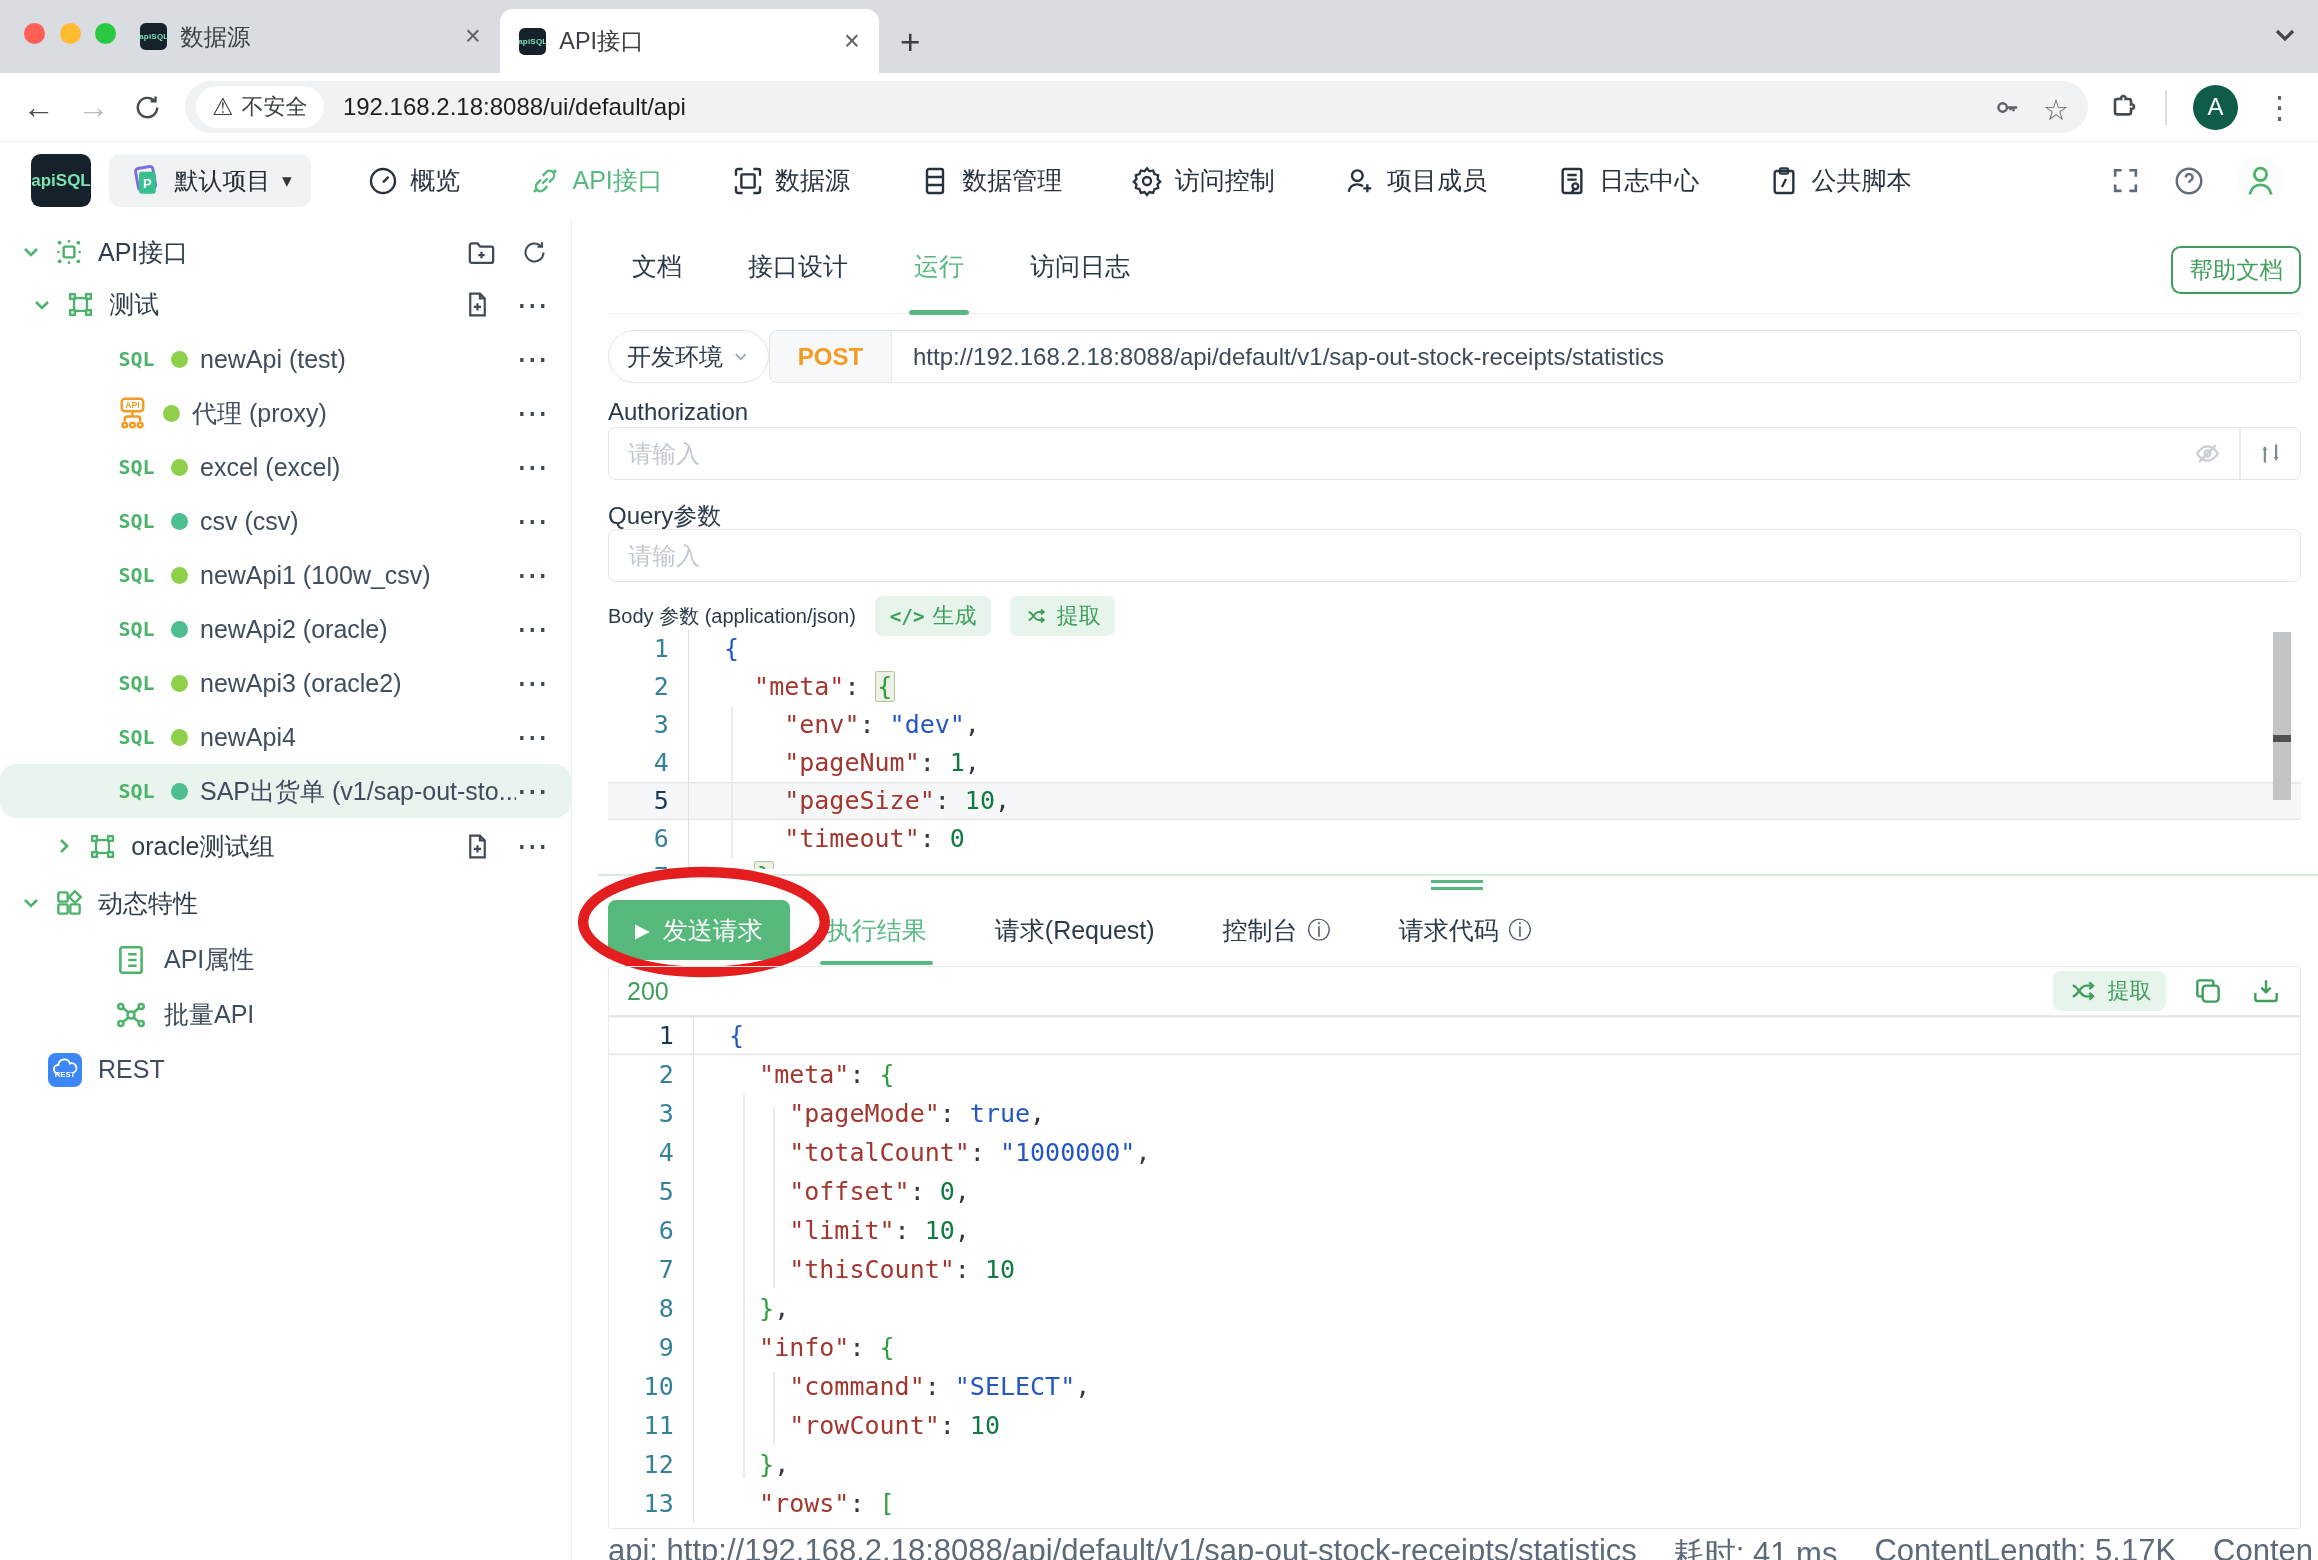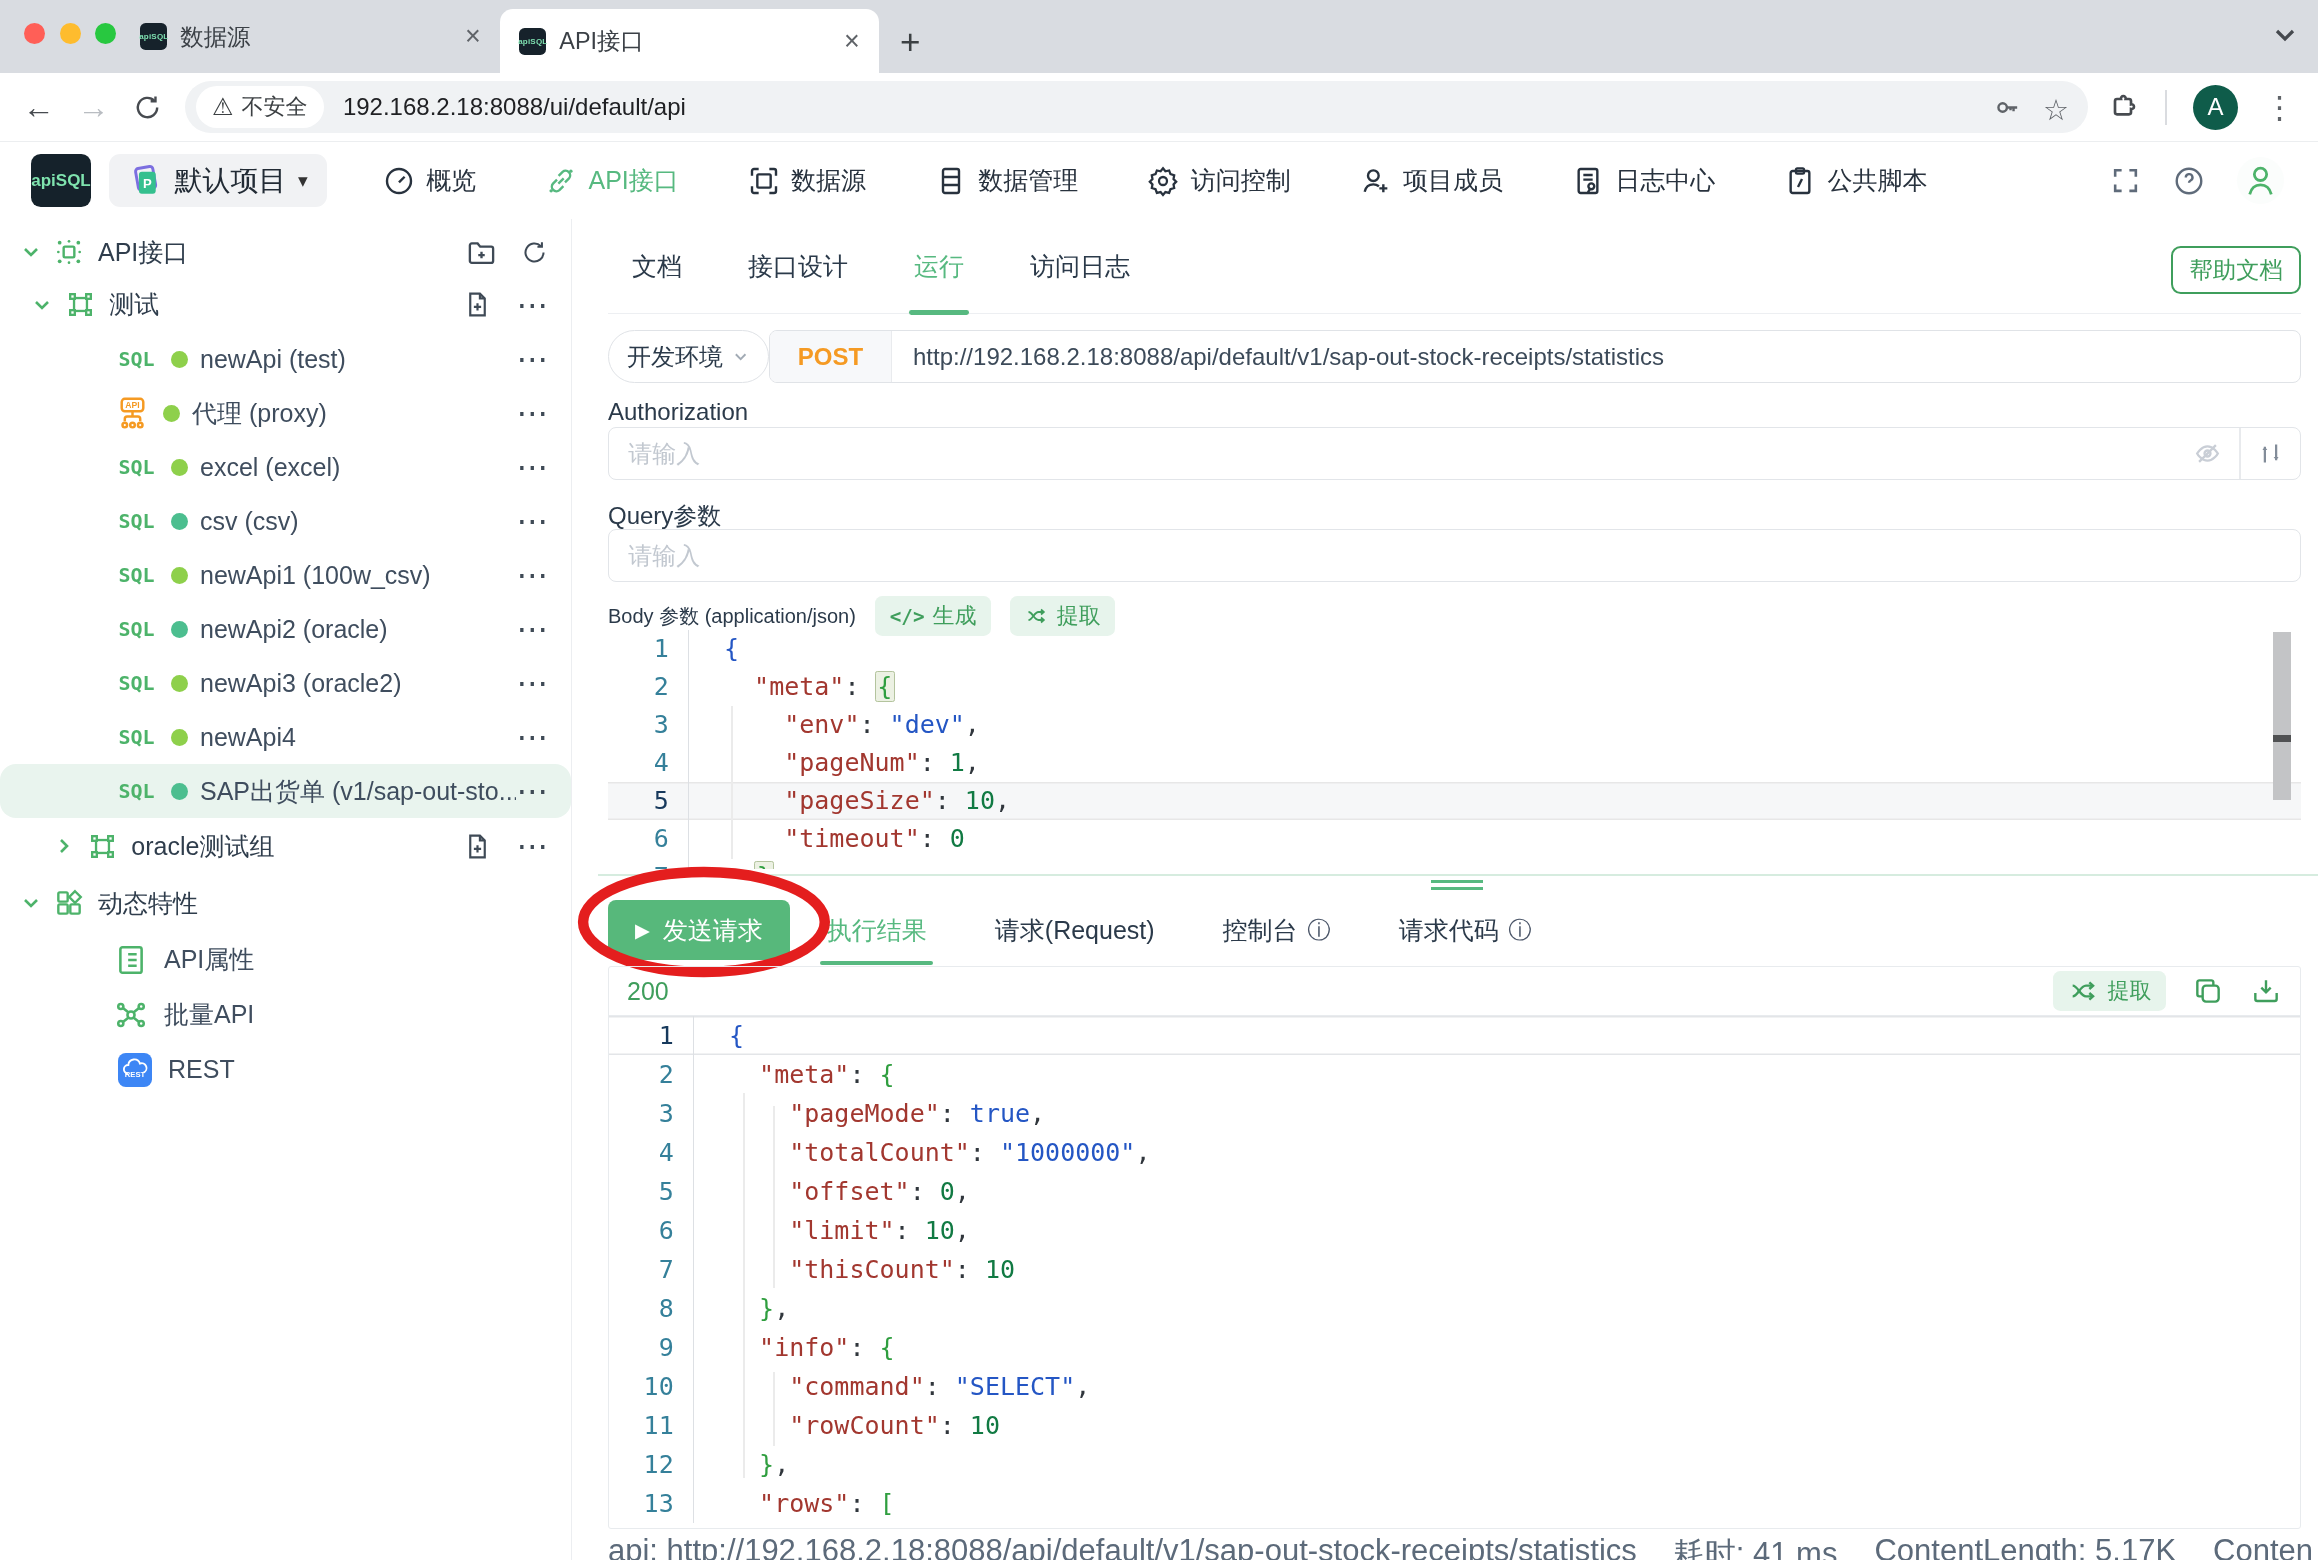--- a/index.html
+++ b/index.html
@@ -34,21 +34,21 @@
   .bar-right{display:flex;align-items:center;gap:26px;margin:0 24px 0 19.3px}
   .vdiv{width:1.6px;height:35px;background:#dadce0}
   .chr-avatar{width:45px;height:45px;border-radius:50%;background:#0f5c4a;color:#fff;font-size:24px;display:flex;align-items:center;justify-content:center}
   .dots{font-size:31px;color:#5f6368}
 
   
   #appnav{position:absolute;left:0;top:142px;width:100%;height:77px;background:#fff;display:flex;align-items:center;padding-left:31px;box-sizing:border-box}
   .logo{width:60px;height:53px;border-radius:9.7px;background:#15222b;color:#7fe3ae;font-size:17px;font-weight:bold;
         display:flex;align-items:center;justify-content:center;flex:none}
   .project{height:53px;background:#f1f2f4;border-radius:11.3px;display:flex;align-items:center;gap:11.3px;padding:0 19.3px;margin-left:18px;flex:none}
-  .project-label{font-size:28px;color:#222b35}
+  .project-label{font-size:24px;color:#222b35}
   .caret{font-size:19.3px;color:#333}
   #nav-items{display:flex;align-items:center;gap:69px;margin-left:56px}
   .nav-item{display:flex;align-items:center;gap:11.3px;font-size:25px;color:#28323e}
   .nav-item .icon{width:32px;height:32px}
   .nav-item.active{color:#57b980}
   .nav-right{margin-left:auto;display:flex;align-items:center;gap:32px;padding-right:35px}
   .nav-right .icon{color:#5f6b7a}
   .app-avatar{width:47px;height:47px;border-radius:50%;background:#fbfdfc;display:flex;align-items:center;justify-content:center}
   .app-avatar .icon{color:#4db36a}
 
@@ -521,21 +521,21 @@
           <circle cx="12" cy="12" r="2.5"></circle>
           <circle cx="4.8" cy="6" r="1.8"></circle>
           <circle cx="19.2" cy="6" r="1.8"></circle>
           <circle cx="4.8" cy="18" r="1.8"></circle>
           <circle cx="19.2" cy="18" r="1.8"></circle>
           <path d="M6.3 7l4 3.3M17.7 7l-4 3.3M6.3 17l4-3.3M17.7 17l-4-3.3"></path>
         </svg>
       </span>
       <span class="ilabel" style="margin-left: 16px;">批量API</span>
     </div>
-    <div class="trow" style="height: 55px; padding-left: 118px;">
+    <div class="trow" style="height: 55px; padding-left: 48px;">
       <span class="icon" style="width: 34px; height: 34px; color: rgb(77, 179, 106);">
         <svg viewBox="0 0 24 24">
           <rect width="24" height="24" rx="5.5" fill="#3d86f5"></rect>
           <path d="M7 14.5a3 3 0 0 1 .3-6 4.2 4.2 0 0 1 8.2-1A3.3 3.3 0 0 1 18 13.8" fill="none" stroke="#fff" stroke-width="1.3"></path>
           <text x="12" y="17.2" font-size="5.4" fill="#fff" text-anchor="middle" font-family="sans-serif" font-weight="bold">REST</text>
         </svg>
       </span>
       <span class="ilabel" style="margin-left: 16px;">REST</span>
     </div>
   </div>

